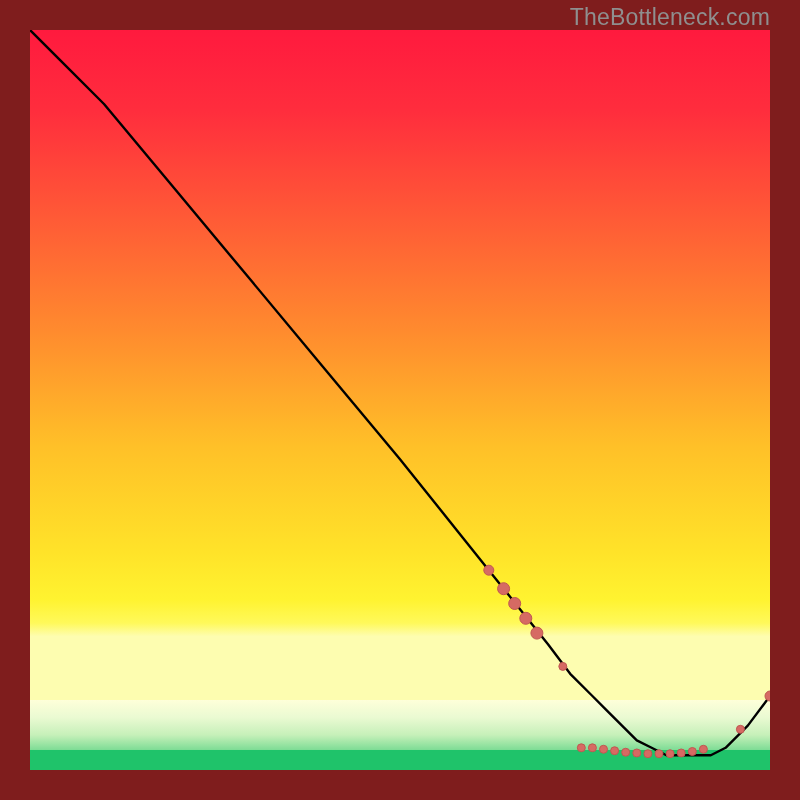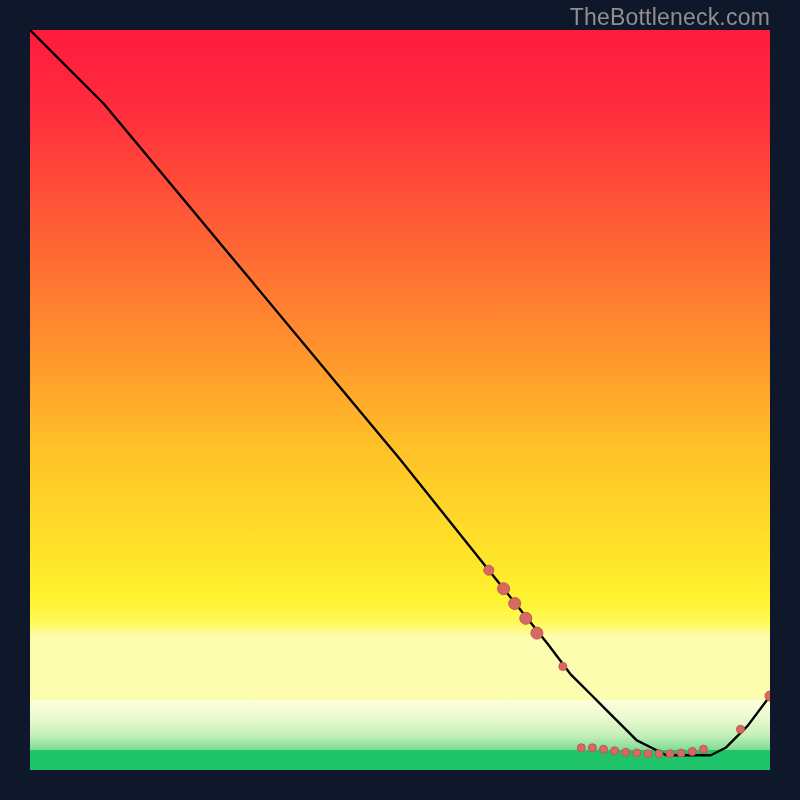--- a/index.html
+++ b/index.html
@@ -8,21 +8,21 @@
     width: 800px;
     height: 800px;
     background: #000;
     overflow: hidden;
     font-family: Arial, Helvetica, sans-serif;
   }
   .stage {
     position: relative;
     width: 800px;
     height: 800px;
-    background: #0f172a;
+    background: #7f1d1d;
   }
   .plot-wrap {
     position: absolute;
     left: 30px;
     top: 30px;
     width: 740px;
     height: 740px;
   }
   svg.plot {
     display: block;

